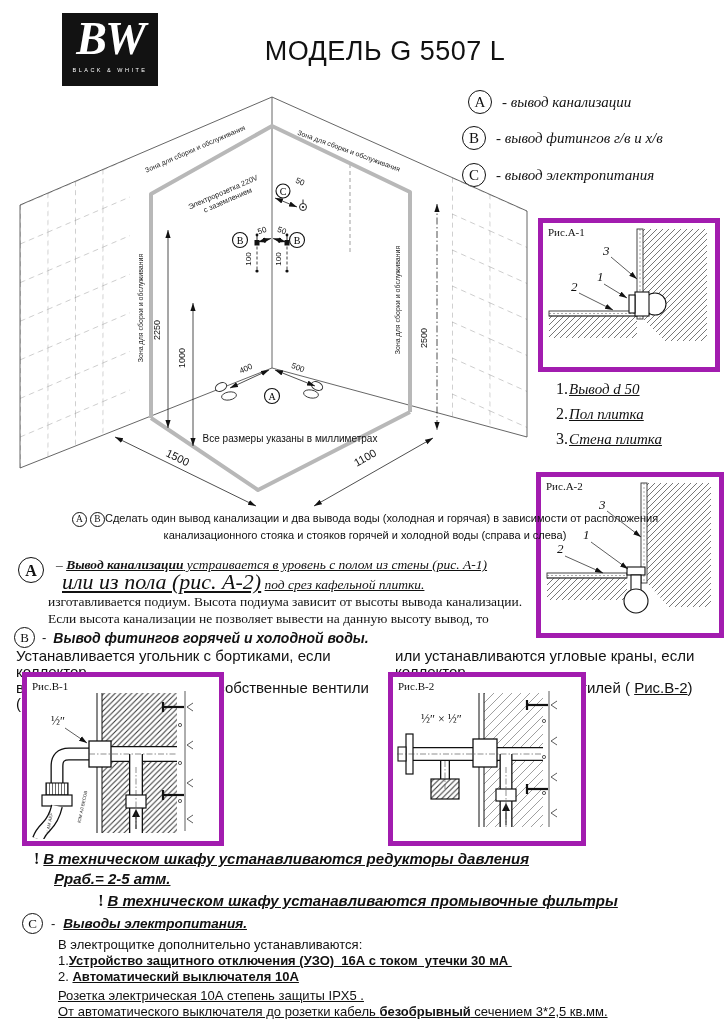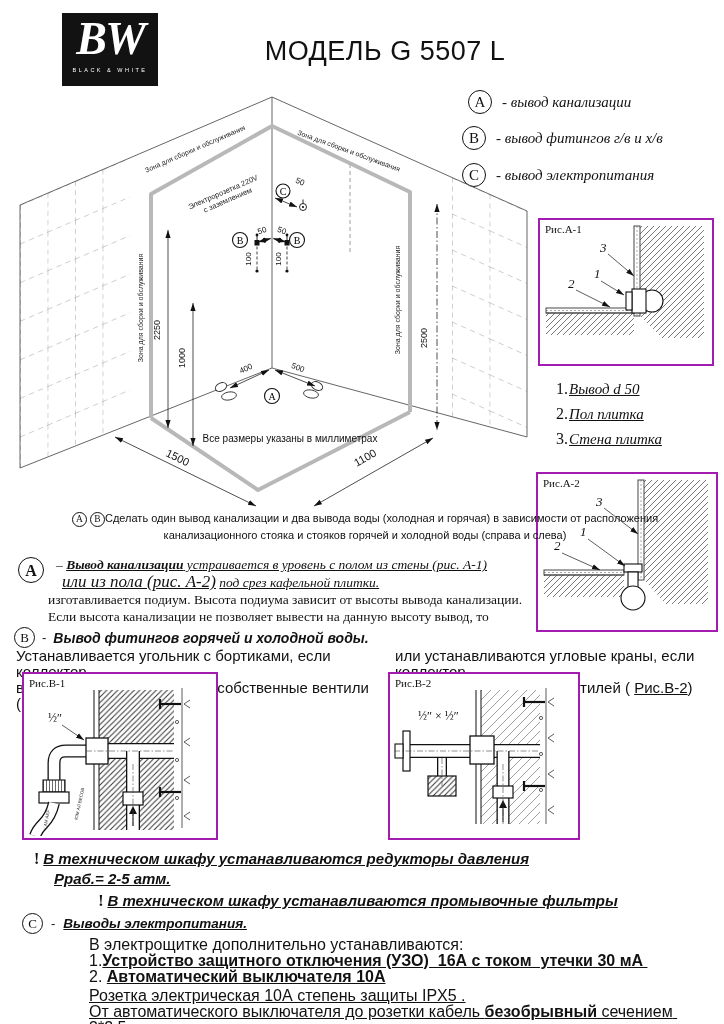--- a/index.html
+++ b/index.html
@@ -17,45 +17,45 @@
   .circ{display:inline-flex;align-items:center;justify-content:center;border:1.4px solid #111;
         border-radius:50%;font-family:"Liberation Serif",serif;background:#fff;box-sizing:border-box;}
   .c24{width:24px;height:24px;font-size:15px;}
   .c22{width:21px;height:21px;font-size:13px;}
   .c16{width:15px;height:15px;font-size:9.5px;}
   .c26{width:26px;height:26px;font-size:16px;font-weight:bold;}
   
   .leg-row{display:flex;align-items:center;gap:10px;}
   .leg-text{font-family:"Liberation Serif",serif;font-style:italic;font-size:15px;}
   
-  .figbox{border:2px solid #a21caf;background:#fff;}
+  .figbox{border:5px solid #a21caf;background:#fff;}
   .figlabel{position:absolute;left:5px;top:3px;font-size:11px;font-family:"Liberation Serif",serif;}
   
   .alist-row{display:flex;align-items:baseline;font-family:"Liberation Serif",serif;font-size:16px;height:25px;}
   .alist-num{margin-right:1px;}
   .alist-text{font-style:italic;text-decoration:underline;font-size:15px;}
   
   .noteab{text-align:center;font-size:11px;line-height:16px;}
   
   .seca{font-family:"Liberation Serif",serif;font-size:13.5px;line-height:17px;}
   .seca .h1b{font-weight:bold;font-style:italic;text-decoration:underline;}
   .seca .h1r{font-style:italic;text-decoration:underline;}
-  .seca .h2b{font-style:italic;text-decoration:underline;font-size:17px;}
+  .seca .h2b{font-style:italic;text-decoration:underline;font-size:22px;}
   .seca .h2r{font-style:italic;text-decoration:underline;}
   
   .secb-head{font-size:14px;font-weight:bold;font-style:italic;}
   .secb-col{font-size:15px;line-height:16px;}
   .rlink{text-decoration:underline;}
   
   .warn{font-size:15px;font-weight:bold;font-style:italic;text-decoration:underline;line-height:20px;}
   .bang{font-family:"Liberation Serif",serif;font-weight:bold;font-size:16px;text-decoration:none;
         display:inline-block;margin-right:4px;font-style:normal;}
   
   .secc-head{font-size:13.5px;font-weight:bold;font-style:italic;text-decoration:underline;}
-  .secc-line{font-size:16px;line-height:16px;white-space:pre-wrap;margin-left:31px;}
+  .secc-line{font-size:13px;line-height:16px;white-space:pre-wrap;}
   .u{text-decoration:underline;}
   .b{font-weight:bold;}
   
   .dt{font:9px "Liberation Sans",sans-serif;fill:#111;}
   .dt8{font:8px "Liberation Sans",sans-serif;fill:#111;}
   .dt10{font:10px "Liberation Sans",sans-serif;fill:#111;}
   .zl{font:7px "Liberation Sans",sans-serif;fill:#222;}
   .el{font:7.5px "Liberation Sans",sans-serif;fill:#222;}
   .fn{font:italic 13px "Liberation Serif",serif;fill:#111;}
   .fs{font:12px "Liberation Serif",serif;fill:#111;}

